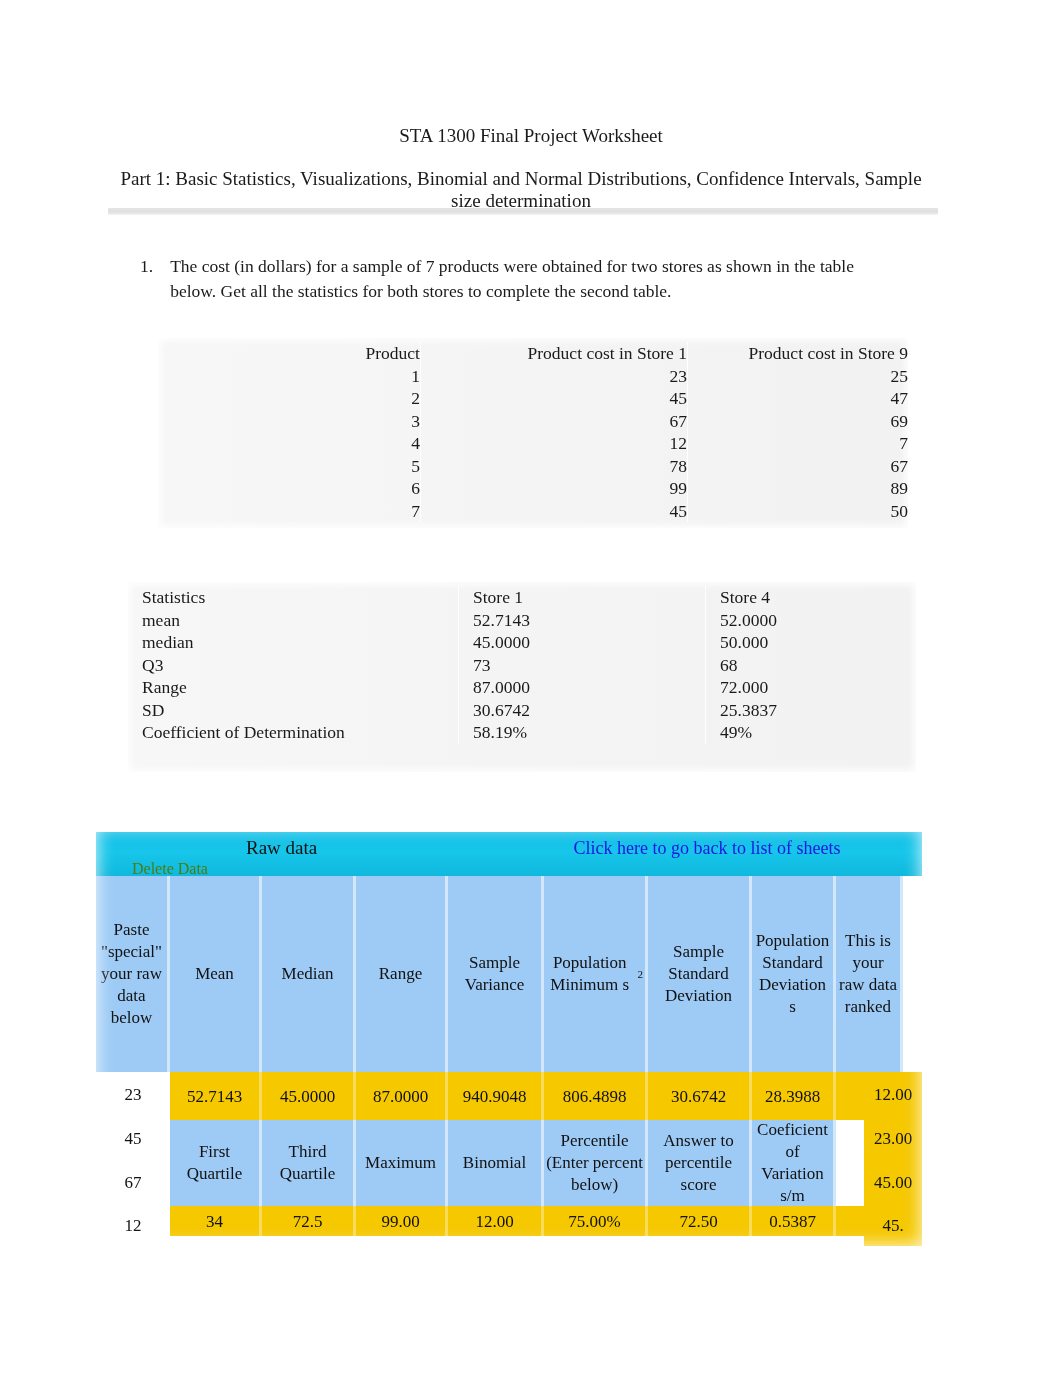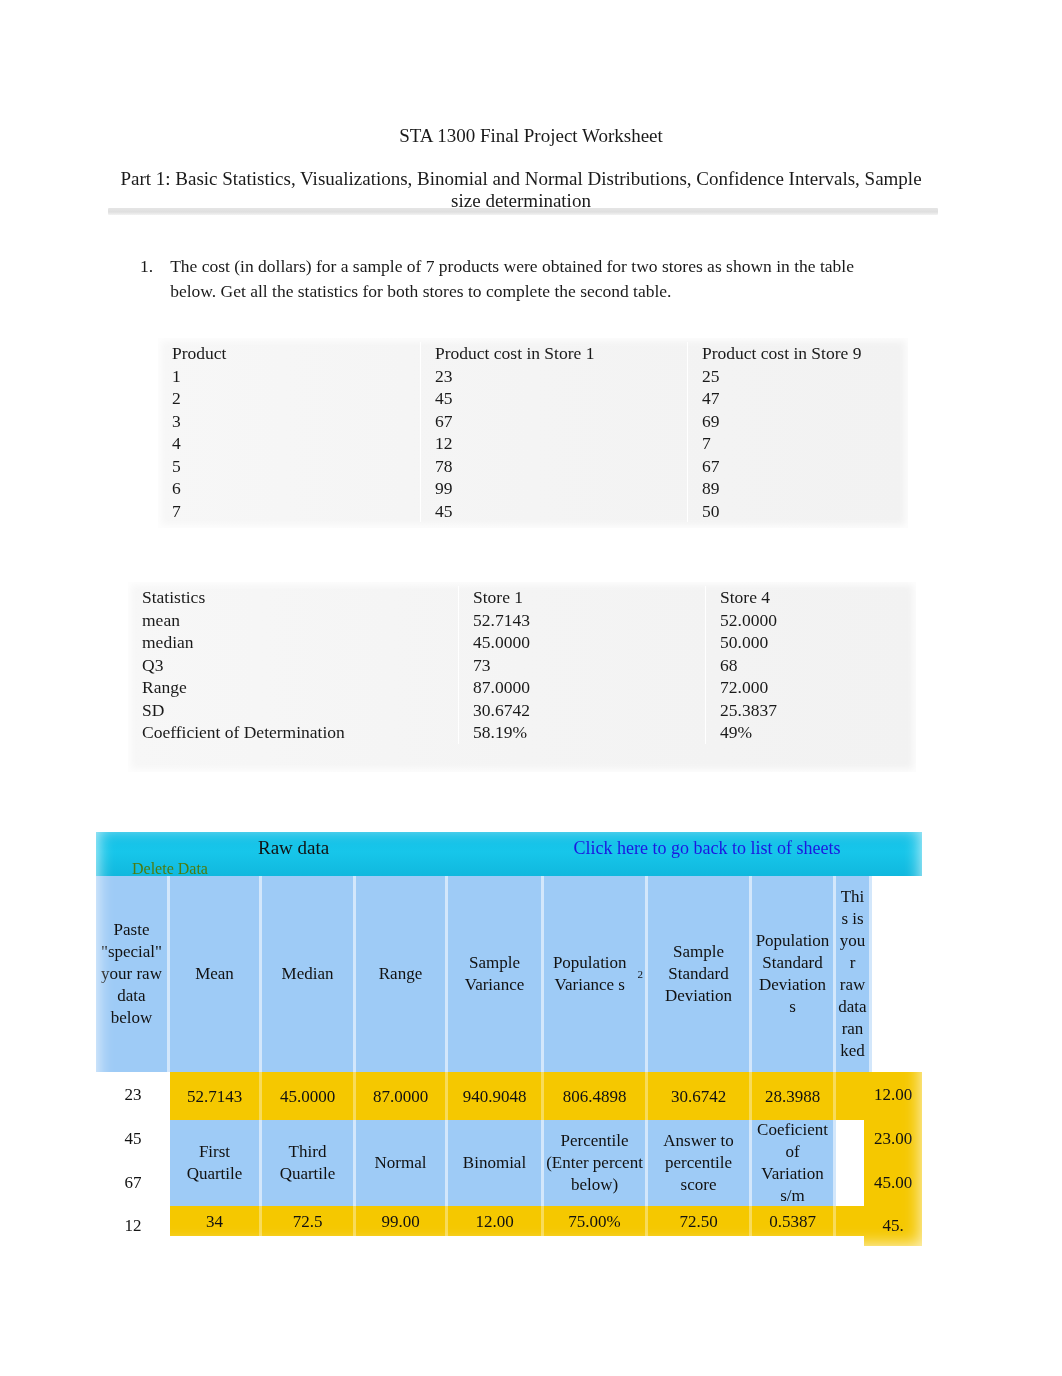--- a/index.html
+++ b/index.html
@@ -81,20 +81,21 @@
   }
   .wtable td:last-child { border-right: none; }
   .wtable tr { height: 22.5px; }
 
   #table-products {
     left: 158px;
     top: 338px;
     width: 750px;
     height: 186px;
     padding-top: 4px;
+    text-align: right;
   }
   #table-products .c0 { width: 248px; }
   #table-products .c1 { width: 252px; }
 
   #table-statistics {
     left: 128px;
     top: 582px;
     width: 788px;
     height: 186px;
     padding-top: 4px;
@@ -120,21 +121,21 @@
 
   .ss-banner {
     position: absolute;
     left: 0; top: 6px;
     width: 100%;
     height: 44px;
     background: linear-gradient(to bottom, #14bfe6 0%, #17c6ea 45%, #10b8de 100%);
   }
   .ss-banner-raw {
     position: absolute;
-    left: 162px;
+    left: 150px;
     top: 11px;
     font-size: 19px;
     color: #111;
     text-align: right;
   }
   .ss-banner-link {
     position: absolute;
     left: 416px;
     top: 12px;
     width: 390px;
@@ -385,45 +386,45 @@
     <div class="ss-banner-link">Click here to go back to list of sheets</div>
     <div class="ss-delete">Delete Data</div>
 
     <div class="ss-headrow" id="head-row-1">
       <div class="cell tall" style="width:74px">Paste "special" your raw data below</div>
       <div class="cell tall" style="width:92px">Mean</div>
       <div class="cell tall" style="width:94px">Median</div>
       <div class="cell tall" style="width:92px">Range</div>
       <div class="cell tall" style="width:96px">Sample Variance</div>
       <div class="cell tall" style="width:104px">
-          <span>Population Variance s</span>
+          <span>Population Minimum s</span>
           <span class="sup">2</span>
         </div>
       <div class="cell tall" style="width:104px">Sample Standard Deviation</div>
       <div class="cell tall" style="width:84px">Population Standard Deviation s</div>
-      <div class="cell tall" style="width:36px">This is your raw data ranked</div>
+      <div class="cell tall" style="width:67px">This is your raw data ranked</div>
     </div>
 
     <div class="ss-datarow" id="data-row-1">
       <div class="cell plain" style="width:74px"></div>
       <div class="cell" style="width:92px">52.7143</div>
       <div class="cell" style="width:94px">45.0000</div>
       <div class="cell" style="width:92px">87.0000</div>
       <div class="cell" style="width:96px">940.9048</div>
       <div class="cell" style="width:104px">806.4898</div>
       <div class="cell" style="width:104px">30.6742</div>
       <div class="cell" style="width:84px">28.3988</div>
       <div class="cell" style="width:58px"></div>
     </div>
 
     <div class="ss-headrow" id="head-row-2">
       <div class="cell plain" style="width:74px"></div>
       <div class="cell tall" style="width:92px">First Quartile</div>
       <div class="cell tall" style="width:94px">Third Quartile</div>
-      <div class="cell tall" style="width:92px">Normal</div>
+      <div class="cell tall" style="width:92px">Maximum</div>
       <div class="cell tall" style="width:96px">Binomial</div>
       <div class="cell tall" style="width:104px">Percentile (Enter percent below)</div>
       <div class="cell tall" style="width:104px">Answer to percentile score</div>
       <div class="cell tall" style="width:84px">Coeficient of Variation s/m</div>
       <div class="cell plain" style="width:58px"></div>
     </div>
 
     <div class="ss-datarow" id="data-row-2">
       <div class="cell plain" style="width:74px"></div>
       <div class="cell" style="width:92px">34</div>

